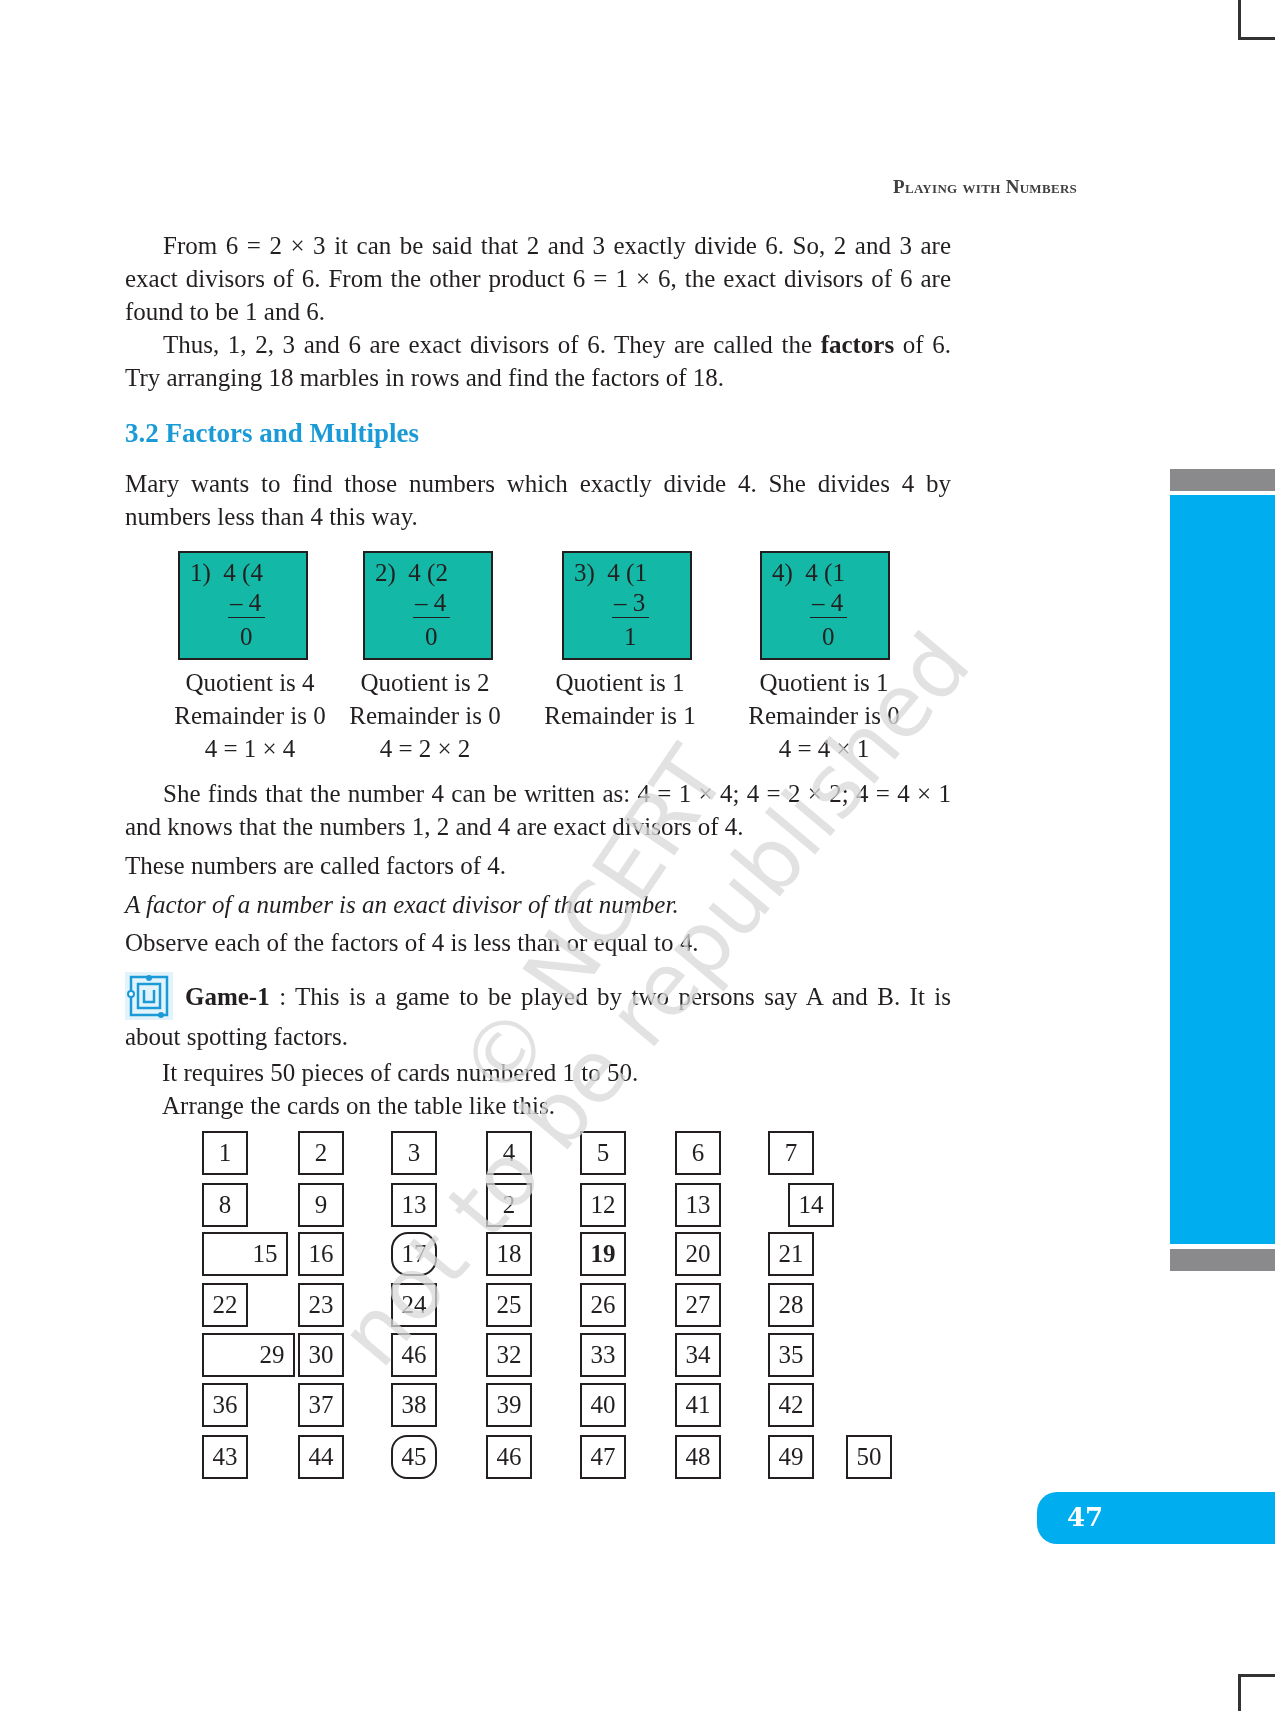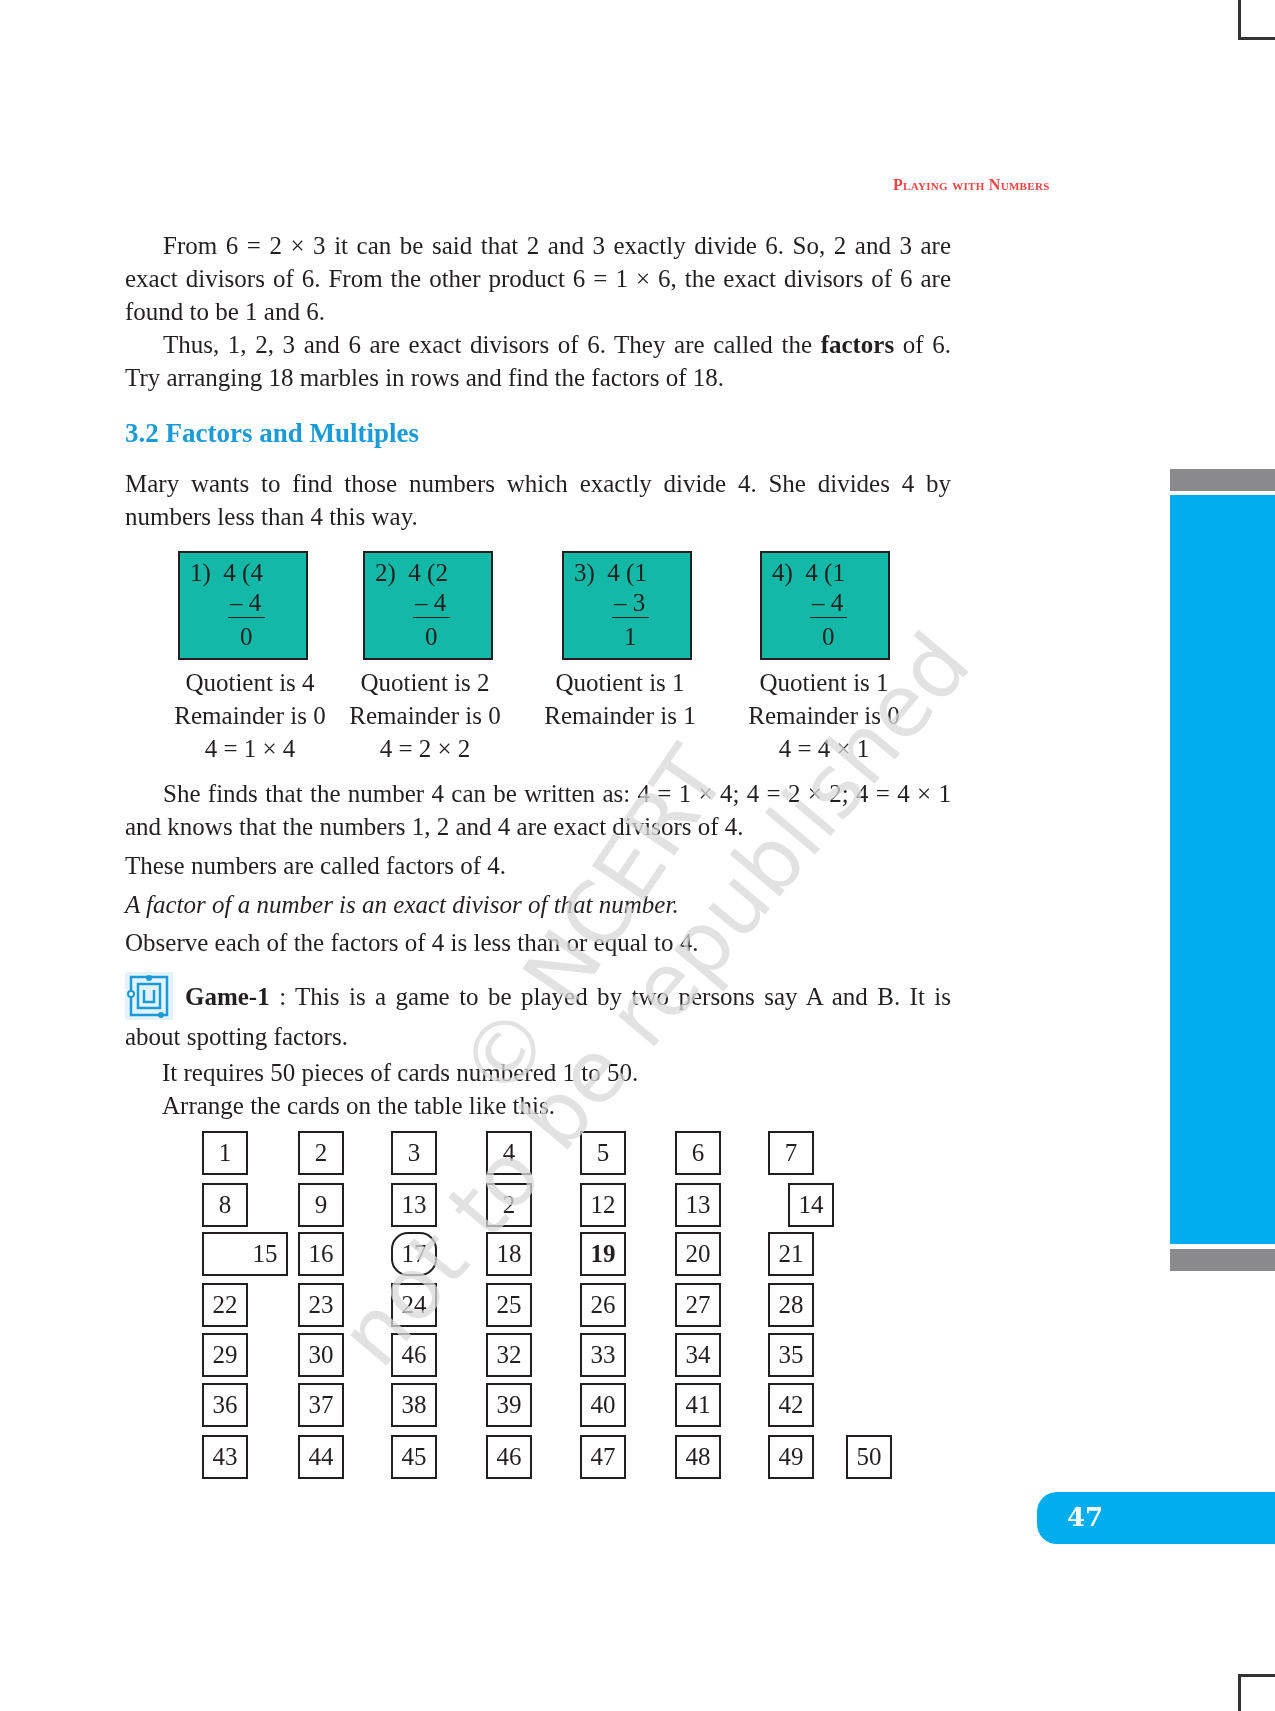--- a/index.html
+++ b/index.html
@@ -2,21 +2,21 @@
 <html><head>
 <meta charset="utf-8">
 <style>
   html, body { margin:0; padding:0; background:#ffffff; }
   body { width:1275px; height:1711px; position:relative; overflow:hidden;
          font-family:"Liberation Serif","DejaVu Serif",serif; color:#231f20; }
   .abs { position:absolute; }
   .crop { position:absolute; border-color:#333; border-style:solid; width:40px; height:40px; }
   .crop-top { left:1238px; top:0; border-width:0 0 3px 3px; height:37px; }
   .crop-bottom { left:1238px; top:1674px; border-width:3px 0 0 3px; height:40px; }
-  .running-head { left:893px; top:176px; color:#ef4444; font-weight:bold; font-size:16px;
+  .running-head { left:893px; top:176px; color:#404040; font-weight:bold; font-size:19px;
                   font-variant:small-caps; letter-spacing:0.3px; }
   .side-gray1 { left:1170px; top:469px; width:105px; height:22px; background:#8a8a8c; }
   .side-blue  { left:1170px; top:495px; width:105px; height:749px; background:#00adee; }
   .side-gray2 { left:1170px; top:1249px; width:105px; height:22px; background:#8a8a8c; }
   .page-tab { left:1037px; top:1492px; width:238px; height:52px; background:#00adee;
               border-radius:20px 0 0 20px; }
   .page-num { position:absolute; left:30px; top:10px; color:#fff; font-weight:bold; font-size:26px;
               font-family:"DejaVu Serif",serif; }
   .text { left:125px; width:826px; font-size:25px; line-height:33px; text-align:justify; }
   .indent { text-indent:38px; }
@@ -144,37 +144,37 @@
     <div class="card" style="left: 580px; top: 1232px; font-weight: bold;">19</div>
     <div class="card" style="left: 675px; top: 1232px;">20</div>
     <div class="card" style="left: 768px; top: 1232px;">21</div>
     <div class="card" style="left: 202px; top: 1283px;">22</div>
     <div class="card" style="left: 298px; top: 1283px;">23</div>
     <div class="card" style="left: 391px; top: 1283px;">24</div>
     <div class="card" style="left: 486px; top: 1283px;">25</div>
     <div class="card" style="left: 580px; top: 1283px;">26</div>
     <div class="card" style="left: 675px; top: 1283px;">27</div>
     <div class="card" style="left: 768px; top: 1283px;">28</div>
-    <div class="card" style="left: 202px; top: 1333px;">29</div>
+    <div class="card" style="left: 202px; top: 1333px; padding-left: 47px;">29</div>
     <div class="card" style="left: 298px; top: 1333px;">30</div>
     <div class="card" style="left: 391px; top: 1333px;">46</div>
     <div class="card" style="left: 486px; top: 1333px;">32</div>
     <div class="card" style="left: 580px; top: 1333px;">33</div>
     <div class="card" style="left: 675px; top: 1333px;">34</div>
     <div class="card" style="left: 768px; top: 1333px;">35</div>
     <div class="card" style="left: 202px; top: 1383px;">36</div>
     <div class="card" style="left: 298px; top: 1383px;">37</div>
     <div class="card" style="left: 391px; top: 1383px;">38</div>
     <div class="card" style="left: 486px; top: 1383px;">39</div>
     <div class="card" style="left: 580px; top: 1383px;">40</div>
     <div class="card" style="left: 675px; top: 1383px;">41</div>
     <div class="card" style="left: 768px; top: 1383px;">42</div>
     <div class="card" style="left: 202px; top: 1435px;">43</div>
     <div class="card" style="left: 298px; top: 1435px;">44</div>
-    <div class="card" style="left: 391px; top: 1435px;">45</div>
+    <div class="card" style="left: 391px; top: 1435px; border-radius: 16px;">45</div>
     <div class="card" style="left: 486px; top: 1435px;">46</div>
     <div class="card" style="left: 580px; top: 1435px;">47</div>
     <div class="card" style="left: 675px; top: 1435px;">48</div>
     <div class="card" style="left: 768px; top: 1435px;">49</div>
     <div class="card" style="left: 846px; top: 1435px;">50</div>
   </div>
 
 <div class="watermark" style="left:440px; top:1060px; font-size:86px; transform:rotate(-56deg);">© NCERT</div>
 <div class="watermark" style="left:320px; top:1320px; font-size:86px; transform:rotate(-50deg);">not to be republished</div>
 

